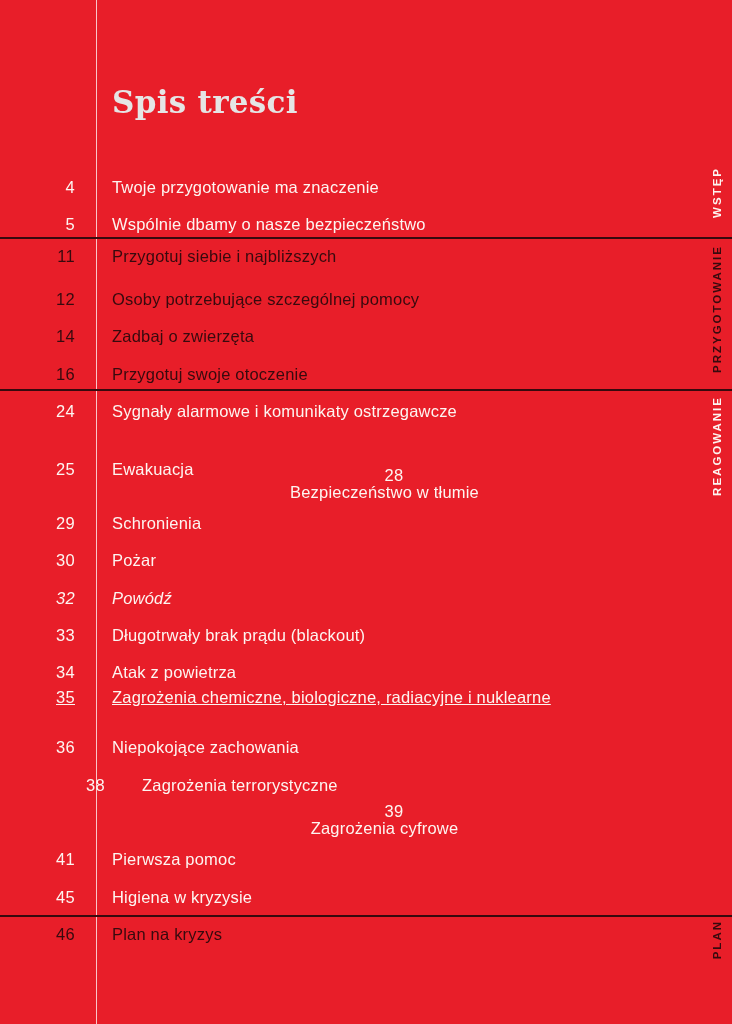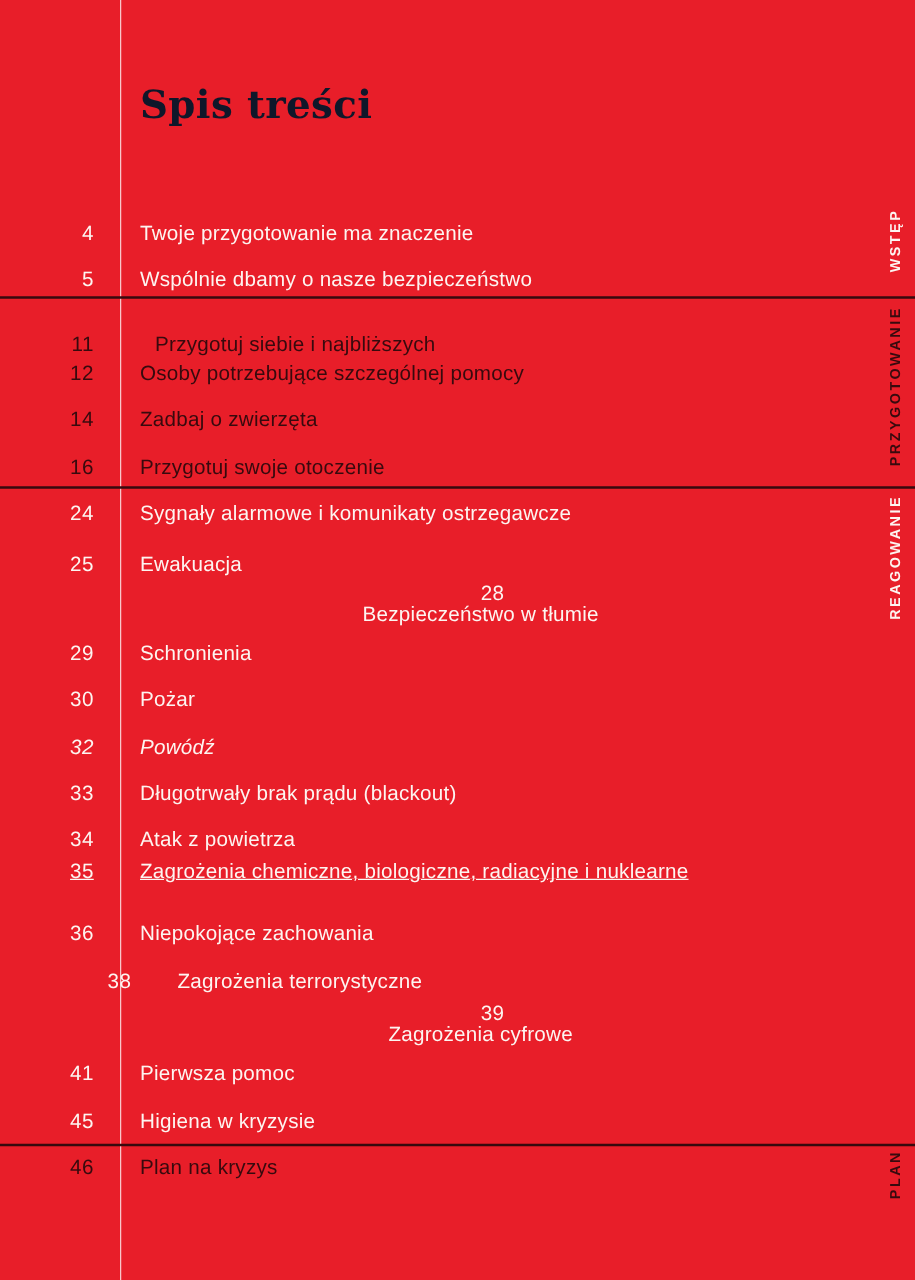--- a/index.html
+++ b/index.html
@@ -12,27 +12,27 @@
     font-family: "Liberation Sans", sans-serif;
   }
   .vrule {
     position: absolute;
     left: 96px; top: 0; bottom: 0;
     width: 1px;
     background: var(--rule, rgba(255,255,255,0.75));
   }
   .title {
     position: absolute;
-    left: 112px; top: 66px;
+    left: 112px; top: 84px;
     margin: 0;
     font-family: "DejaVu Serif", "Liberation Serif", serif;
     font-weight: 700;
     font-size: 31px;
     letter-spacing: 0.3px;
-    color: #0f172a;
+    color: #e5e5e5;
   }
   .divider {
     position: absolute;
     left: 0; right: 0;
     height: 2px;
     background: var(--divider, #370a0e);
   }
   .d1 { top: 237px; }
   .d2 { top: 389px; }
   .d3 { top: 915px; }
@@ -89,41 +89,41 @@
 
   <div class="toc-list" id="toc-list">
       <div class="row light" style="top: 168.5px;">
     <div class="num">4</div>
     <div class="item-title">Twoje przygotowanie ma znaczenie</div>
   </div>
       <div class="row light" style="top: 205.85px;">
     <div class="num">5</div>
     <div class="item-title">Wspólnie dbamy o nasze bezpieczeństwo</div>
   </div>
-      <div class="row dark" style="top: 258px; gap: 12px;">
+      <div class="row dark" style="top: 238px;">
     <div class="num">11</div>
     <div class="item-title">Przygotuj siebie i najbliższych</div>
   </div>
       <div class="row dark" style="top: 280.55px;">
     <div class="num">12</div>
     <div class="item-title">Osoby potrzebujące szczególnej pomocy</div>
   </div>
       <div class="row dark" style="top: 317.9px;">
     <div class="num">14</div>
     <div class="item-title">Zadbaj o zwierzęta</div>
   </div>
       <div class="row dark" style="top: 355.25px;">
     <div class="num">16</div>
     <div class="item-title">Przygotuj swoje otoczenie</div>
   </div>
       <div class="row light" style="top: 392.6px;">
     <div class="num">24</div>
     <div class="item-title">Sygnały alarmowe i komunikaty ostrzegawcze</div>
   </div>
-      <div class="row light" style="top: 423px; align-items: flex-end;">
+      <div class="row light" style="top: 451px;">
     <div class="num">25</div>
     <div class="item-title">Ewakuacja</div>
   </div>
       <div class="row light" style="top: 467.3px; flex-direction: column;">
     <div class="num">28</div>
     <div class="item-title">Bezpieczeństwo w tłumie</div>
   </div>
       <div class="row light" style="top: 504.65px;">
     <div class="num">29</div>
     <div class="item-title">Schronienia</div>

